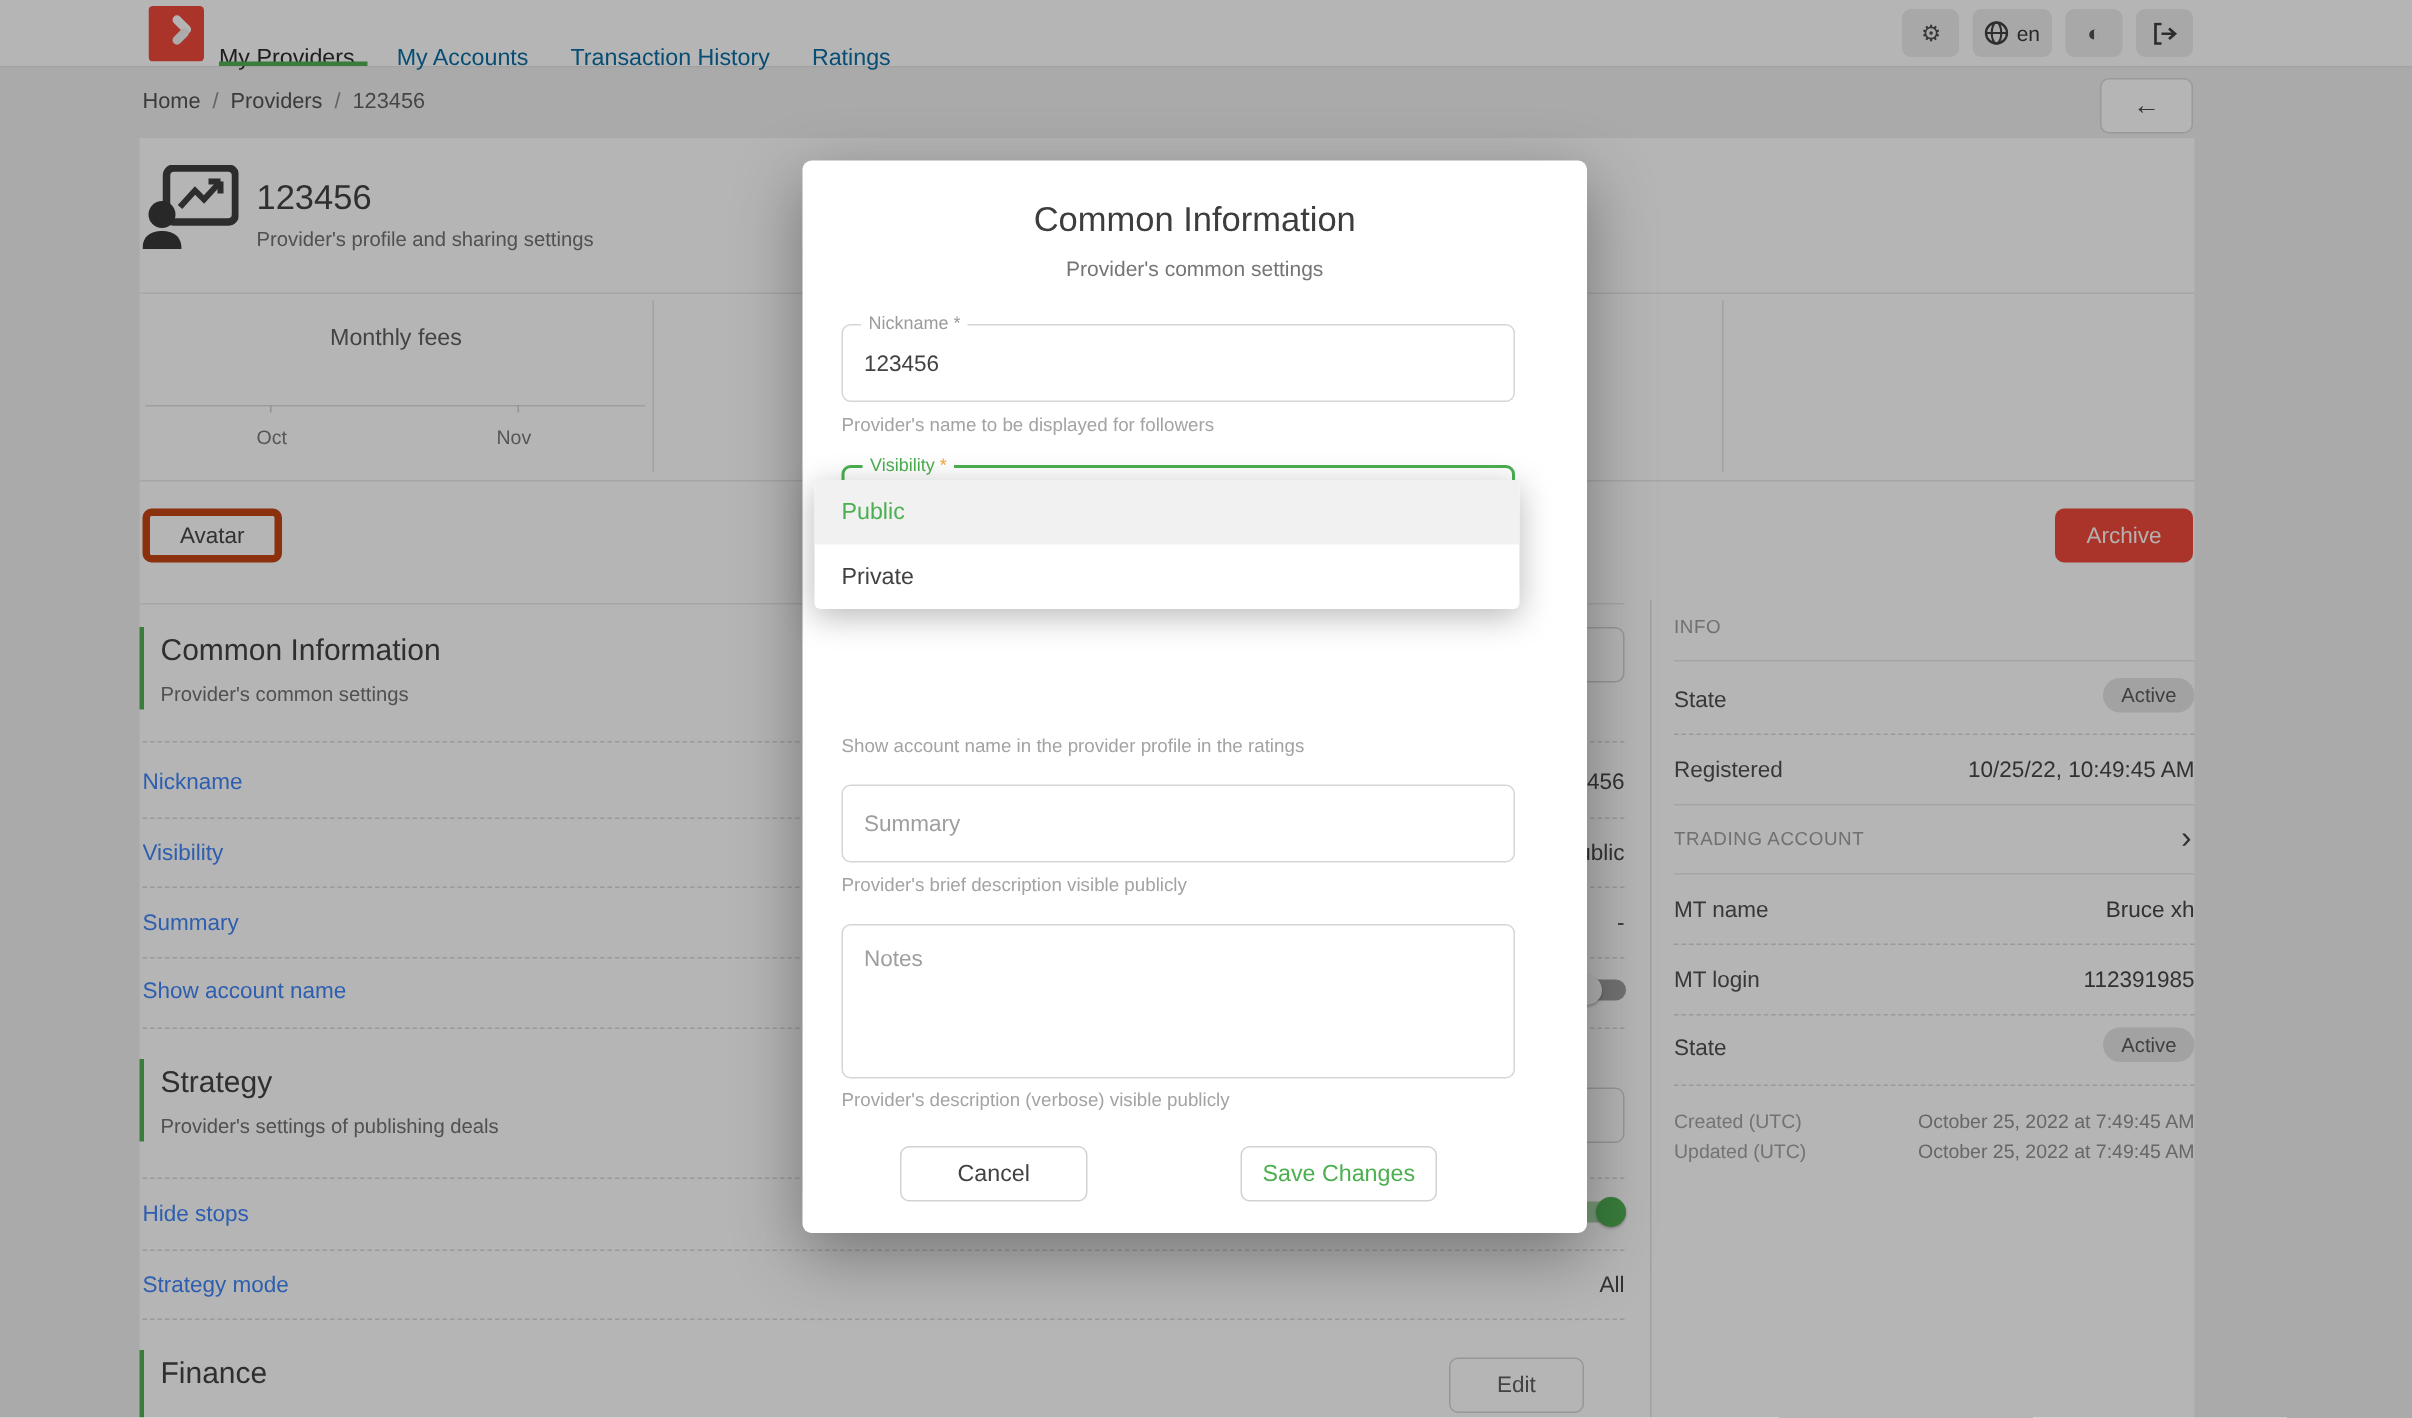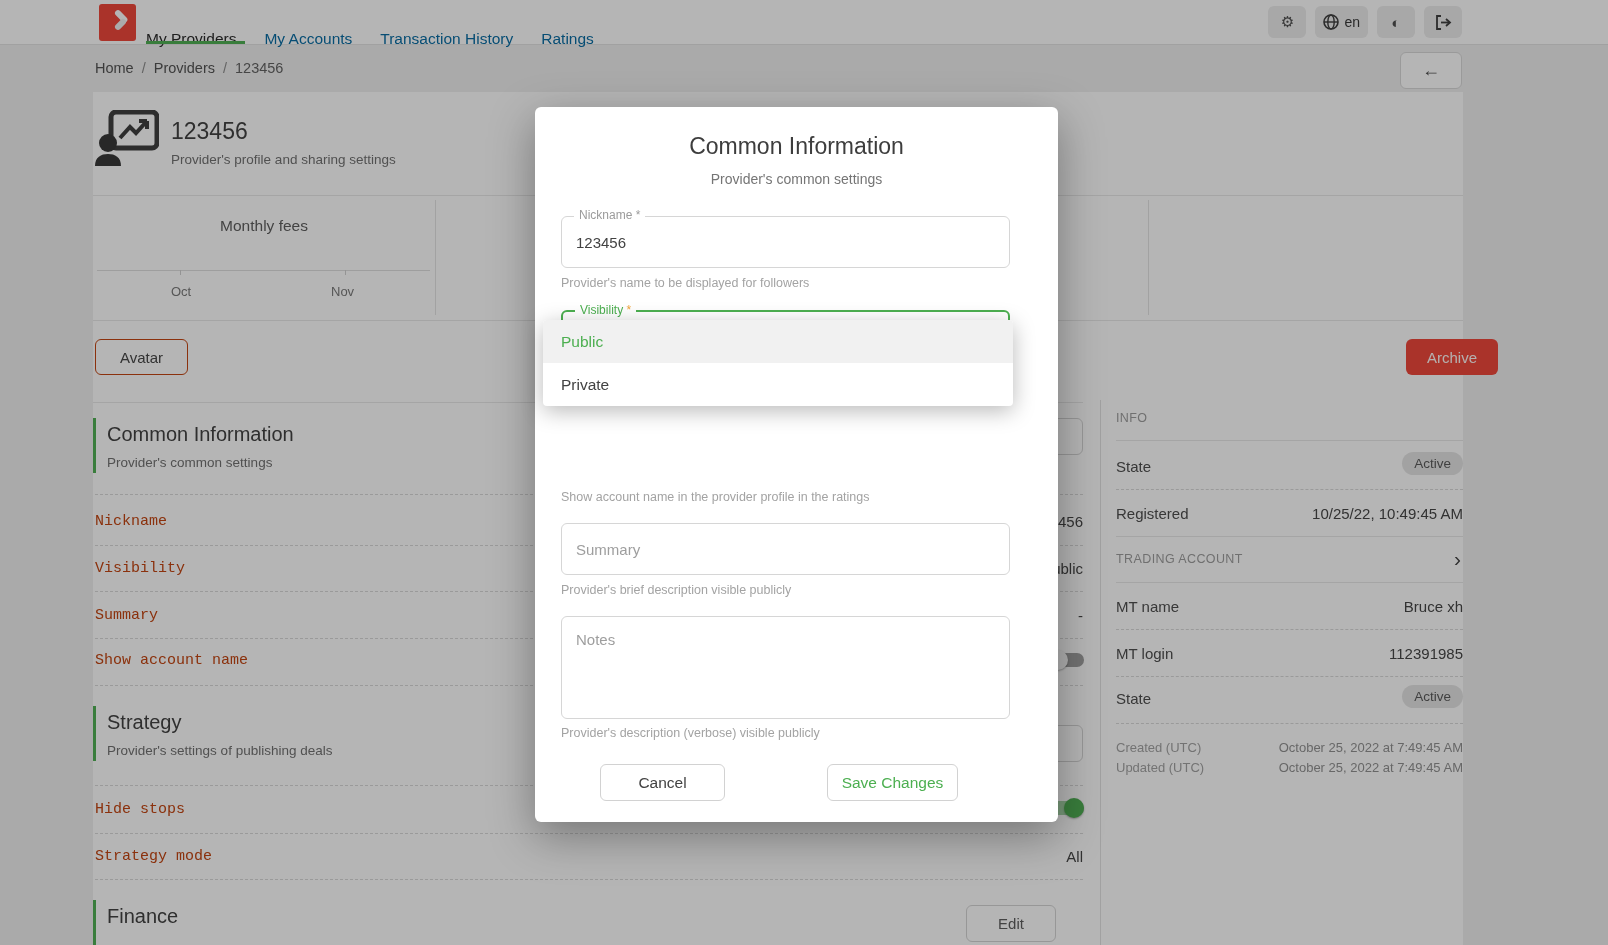--- a/index.html
+++ b/index.html
@@ -40,29 +40,29 @@
   .chart-title { position:absolute; left:0; top:125px; width:342px; text-align:center; font-size:15.5px; color:#5a5a5a; }
   .chart-axis { position:absolute; left:4px; top:178px; width:333px; height:1px; background:#dedede; }
   .tick { position:absolute; top:178px; width:1px; height:5px; background:#cfcfcf; }
   .tick-label { position:absolute; top:192px; font-size:13px; color:#767676; }
   .profit-col { position:absolute; left:1055px; top:124px; width:315px; text-align:center; }
   .profit-label { font-size:15px; color:#5a5a5a; }
   .profit-value { font-size:24px; color:#474747; margin-top:7px; }
   .profit-period { font-size:13px; color:#9a9a9a; margin-top:7px; }
 
   
-  .avatar-btn { position:absolute; left:2px; top:247px; width:93px; height:36px; background:#fff; border:1px solid #c2410c; border-radius:6px; font-size:15px; color:#424242; display:flex; align-items:center; justify-content:center; cursor:pointer; }
-  .archive-btn { position:absolute; left:1277px; top:247px; width:92px; height:36px; background:#ef4336; border:none; border-radius:6px; font-size:15px; color:#fff7f5; display:flex; align-items:center; justify-content:center; cursor:pointer;margin-left:36px; }
+  .avatar-btn { position:absolute; left:2px; top:247px; width:93px; height:36px; background:#fff; border:5px solid #c2410c; border-radius:6px; font-size:15px; color:#424242; display:flex; align-items:center; justify-content:center; cursor:pointer; }
+  .archive-btn { position:absolute; left:1277px; top:247px; width:92px; height:36px; background:#ef4336; border:none; border-radius:6px; font-size:15px; color:#fff7f5; display:flex; align-items:center; justify-content:center; cursor:pointer; }
 
   
   .sect-bar { position:absolute; left:0; width:3px; height:55px; background:#4caf50; }
   .sect-title { position:absolute; left:14px; font-size:20px; color:#3d3d3d; }
   .sect-sub { position:absolute; left:14px; font-size:13.5px; color:#6e6e6e; }
   .dash { position:absolute; left:2px; width:988px; border-top:1px dashed #d8d8d8; }
-  .lrow-label { position:absolute; left:2px; font-size:15px; color:#c2410c;font-family:Liberation Mono, monospace; }
+  .lrow-label { position:absolute; left:2px; font-size:15px; color:#3b82f6; }
   .lrow-value { position:absolute; right:380px; font-size:15px; color:#424242; text-align:right; }
   .edit-btn { position:absolute; width:90px; height:37px; background:#fff; border:1px solid #d4d4d4; border-radius:6px; font-size:15px; color:#5a5a5a; display:flex; align-items:center; justify-content:center; cursor:pointer; }
 
   
   .toggle { position:absolute; width:36px; height:20px; cursor:pointer; }
   .toggle .track { position:absolute; left:0; top:3px; width:36px; height:14px; border-radius:7px; }
   .toggle .knob { position:absolute; top:0; width:20px; height:20px; border-radius:50%; box-shadow:0 1px 2px rgba(0,0,0,.3); }
   .toggle.off .track { background:#9e9e9e; }
   .toggle.off .knob { left:0; background:#fafafa; }
   .toggle.on .track { background:#a5d6a7; }

